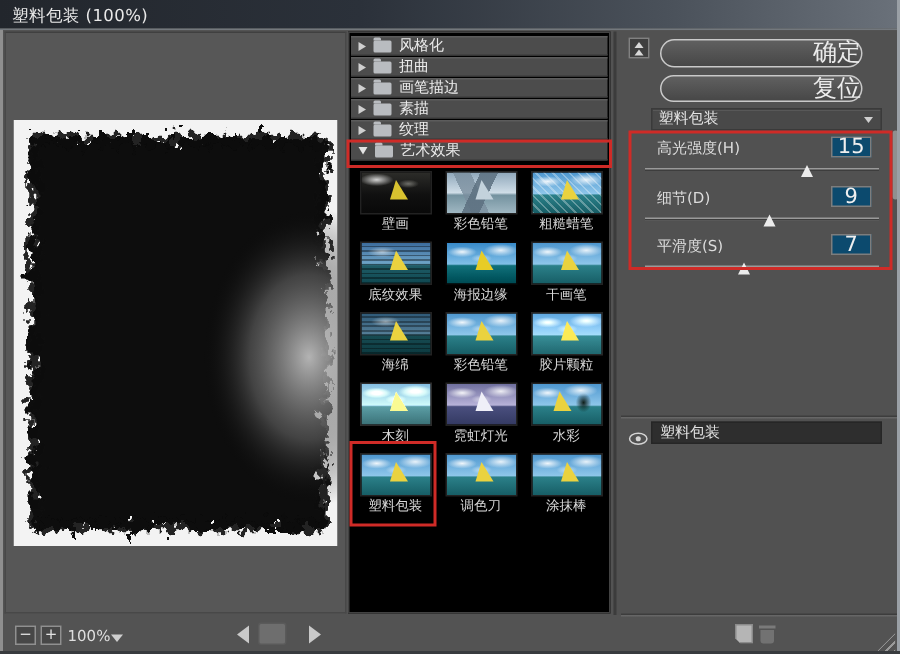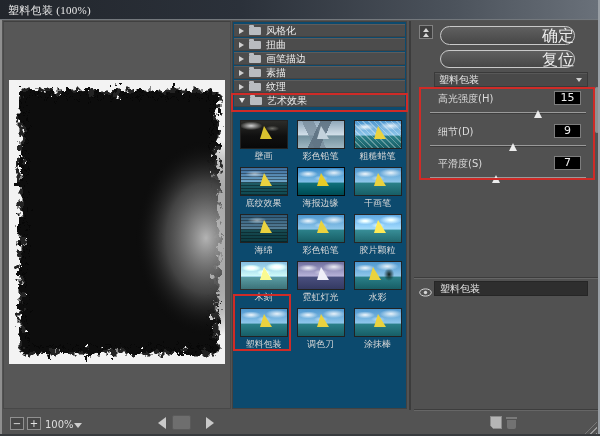--- a/index.html
+++ b/index.html
@@ -4,50 +4,50 @@
 <style>
   :root { --annotation:#cf2b27; }
   * { margin:0; padding:0; box-sizing:border-box; }
   body { background:#2b2b2b; font-family:"DejaVu Sans","Liberation Sans",sans-serif; }
   .dialog { position:relative; width:600px; height:436px; background:#535353; overflow:hidden;
             -webkit-font-smoothing:antialiased; }
 
   
   .titlebar { position:absolute; left:0; top:0; width:600px; height:20px;
     background:linear-gradient(90deg,#22262c 0%,#2b313a 40%,#4b525b 75%,#6a717a 100%);
-    border-bottom:1px solid #73787d;font-family:Liberation Serif, serif; }
+    border-bottom:1px solid #73787d; }
   .titlebar .title { position:absolute; left:8px; top:3px; font-size:11px; color:#e9e9e9; letter-spacing:.3px; }
   .edge-left  { position:absolute; left:0; top:20px; width:2px; height:416px; background:#8f8f8f; }
   .edge-right { position:absolute; right:0; top:0; width:2px; height:436px; background:#9aa0a6; }
   .edge-bottom{ position:absolute; left:0; bottom:0; width:600px; height:2px; background:#383b3e; }
 
   
   .preview-panel { position:absolute; left:3px; top:21px; width:228px; height:388px;
     background:#575757; border:1px solid #484848; border-top-color:#404040; }
   .preview-img { position:absolute; left:5px; top:58px; width:216px; height:284px; cursor:grab; }
 
   
   .filter-panel { position:absolute; left:232px; top:21px; width:175px; height:388px;
-    background:#0c4a6e; border:1px solid #424242; }
+    background:#000000; border:1px solid #424242; }
   .cat-list { position:absolute; left:1px; top:2px; width:171px; }
   .cat-row { position:relative; height:13px; margin-bottom:1px; background:#4c4c4c;
     box-shadow:inset 0 1px 0 #5c5c5c, inset 0 -1px 0 #424242;
     display:flex; align-items:center; padding-left:5px; cursor:pointer; }
   .tri-r { width:0; height:0; border-left:5px solid #cfcfcf; border-top:3px solid transparent;
     border-bottom:3px solid transparent; margin-right:5px; }
   .tri-d { width:0; height:0; border-top:5px solid #e3e3e3; border-left:3px solid transparent;
     border-right:3px solid transparent; margin-right:5px; }
   .folder { width:12px; height:8px; background:#b9bcc0; border-radius:1px; position:relative; margin-right:5px; }
   .folder::before { content:""; position:absolute; top:-2px; left:0; width:5px; height:2px;
     background:#b9bcc0; border-radius:1px 1px 0 0; }
   .cat-label { font-size:10px; color:#ececec; line-height:13px; white-space:nowrap; }
 
   .thumb-grid { position:absolute; left:2px; top:90px; width:171px;
     display:grid; grid-template-columns:repeat(3,57px); grid-auto-rows:47px; }
-  .thumb-cell { text-align:center; padding-top:8px; cursor:pointer; }
+  .thumb-cell { text-align:center; padding-top:2px; cursor:pointer; }
   .thumb { width:48px; height:29px; margin:0 auto; position:relative; overflow:hidden;
     border:1px solid #222;
     background:linear-gradient(180deg,#4e97cf 0%,#8ec6ea 52%,#2b8089 56%,#175e66 100%); }
   .thumb::before { content:""; position:absolute; inset:0;
     background:radial-gradient(ellipse 14px 5px at 22% 22%, rgba(255,255,255,.9), rgba(255,255,255,0) 70%),
                radial-gradient(ellipse 16px 6px at 78% 18%, rgba(255,255,255,.85), rgba(255,255,255,0) 70%),
                radial-gradient(ellipse 10px 4px at 50% 38%, rgba(255,255,255,.55), rgba(255,255,255,0) 70%); }
   .thumb::after { content:""; position:absolute; left:19px; top:5px; width:0; height:0;
     border-left:4px solid transparent; border-right:8px solid transparent; border-bottom:13px solid #ead23f; }
   .thumb-label { font-size:9px; color:#d9d9d9; margin-top:2px; line-height:10px; }
@@ -93,22 +93,22 @@
     font-family:Liberation Serif, serif; }
   .btn-ok { top:5px; }
   .btn-reset { top:29px; height:18px; }
   .filter-select { position:absolute; left:23px; top:51px; width:154px; height:15px; background:#494949;
     border:1px solid #3a3a3a; box-shadow:inset 0 1px 0 #585858; color:#e4e4e4; font-size:10px;
     line-height:13px; padding-left:4px; cursor:pointer; }
   .select-caret { position:absolute; right:5px; top:5px; width:0; height:0;
     border-left:3px solid transparent; border-right:3px solid transparent; border-top:4px solid #cfcfcf; }
 
   .slider-row-label { position:absolute; left:27px; font-size:10px; color:#dcdcdc; }
-  .value-box { position:absolute; left:143px; width:27px; height:14px; background:#000000;
-    border:1px solid #7d7d7d; color:#efefef; font-size:11px; text-align:center; line-height:12px; cursor:text; }
+  .value-box { position:absolute; left:143px; width:27px; height:14px; background:#0c4a6e;
+    border:1px solid #7d7d7d; color:#efefef; font-size:14px; text-align:center; line-height:12px; cursor:text; }
   .track { position:absolute; left:19px; width:156px; height:2px; background:#9a9a9a;
     border-bottom:1px solid #3d3d3d; cursor:pointer; }
   .slider-thumb { position:absolute; top:-2px; width:0; height:0; transform:translateX(-50%);
     border-left:4px solid transparent; border-right:4px solid transparent;
     border-bottom:8px solid #ececec; cursor:grab; }
   .side-scroll { position:absolute; left:184px; top:66px; width:4px; height:46px; background:#8f8f8f; border-radius:2px; }
 
   .groove { position:absolute; left:3px; width:185px; height:2px;
     background:linear-gradient(180deg,#3d3d3d 0 50%,#666 50% 100%); }
   .g1 { top:256px; } .g2 { top:388px; }

